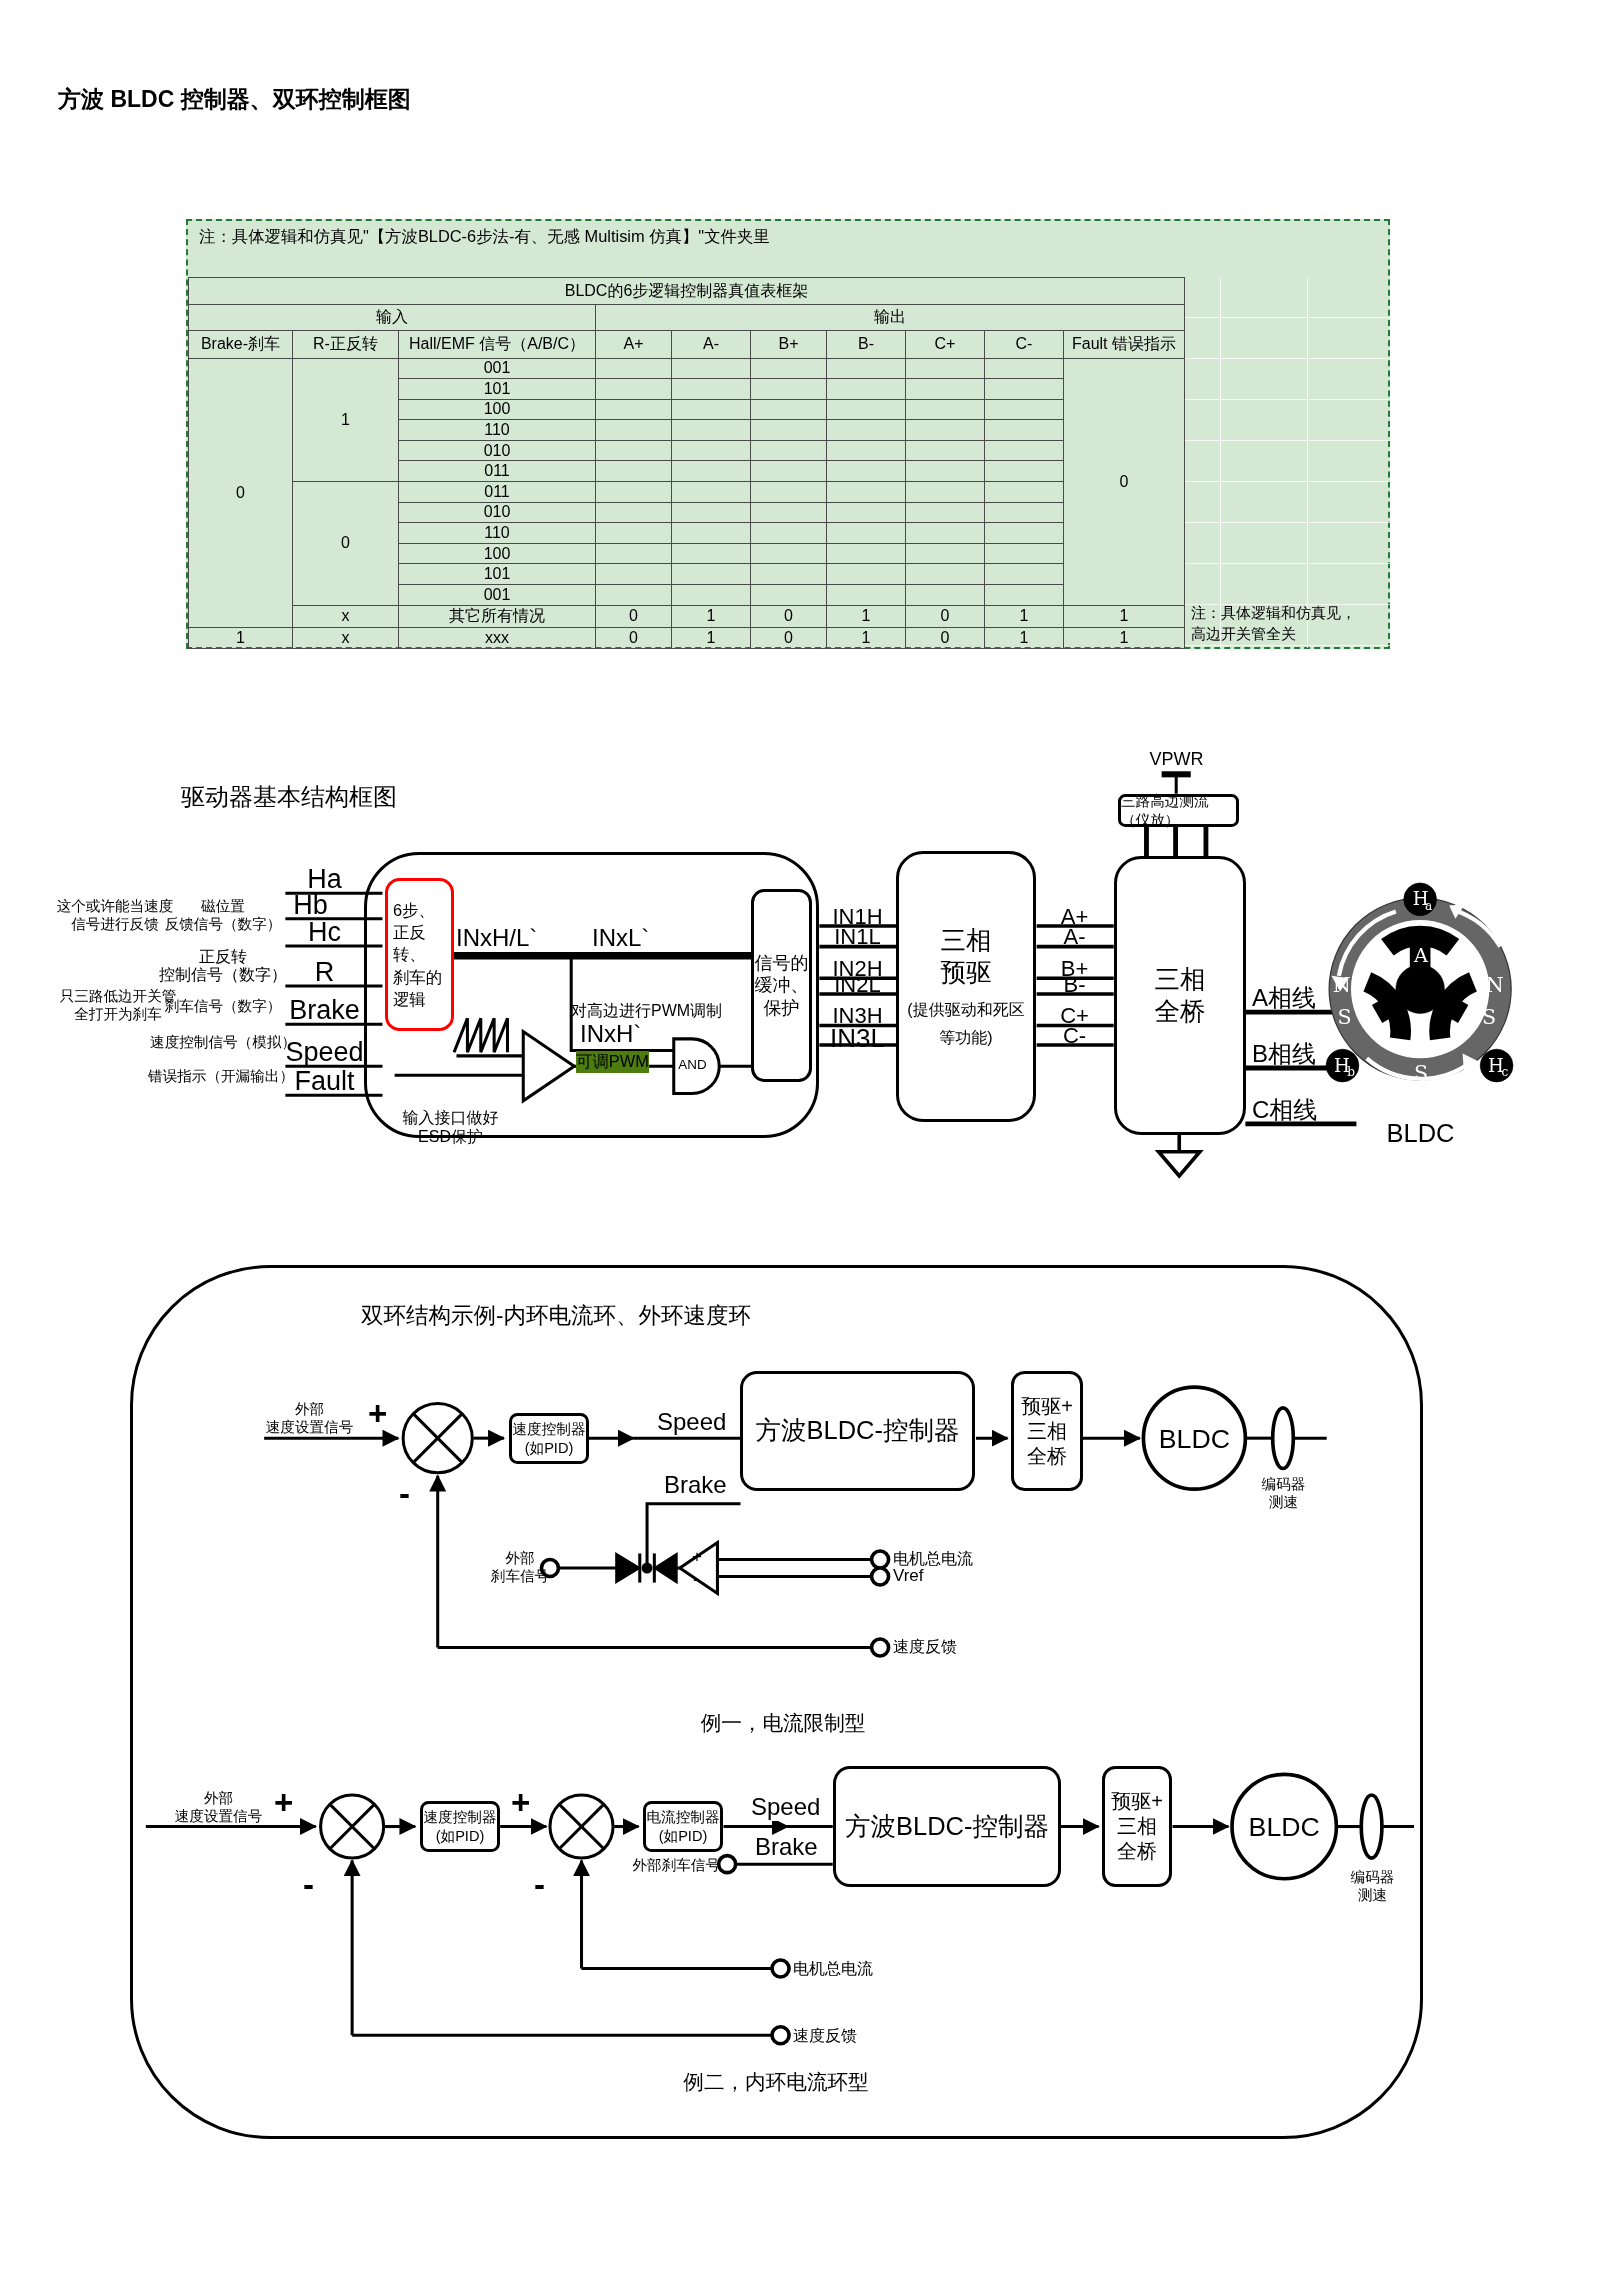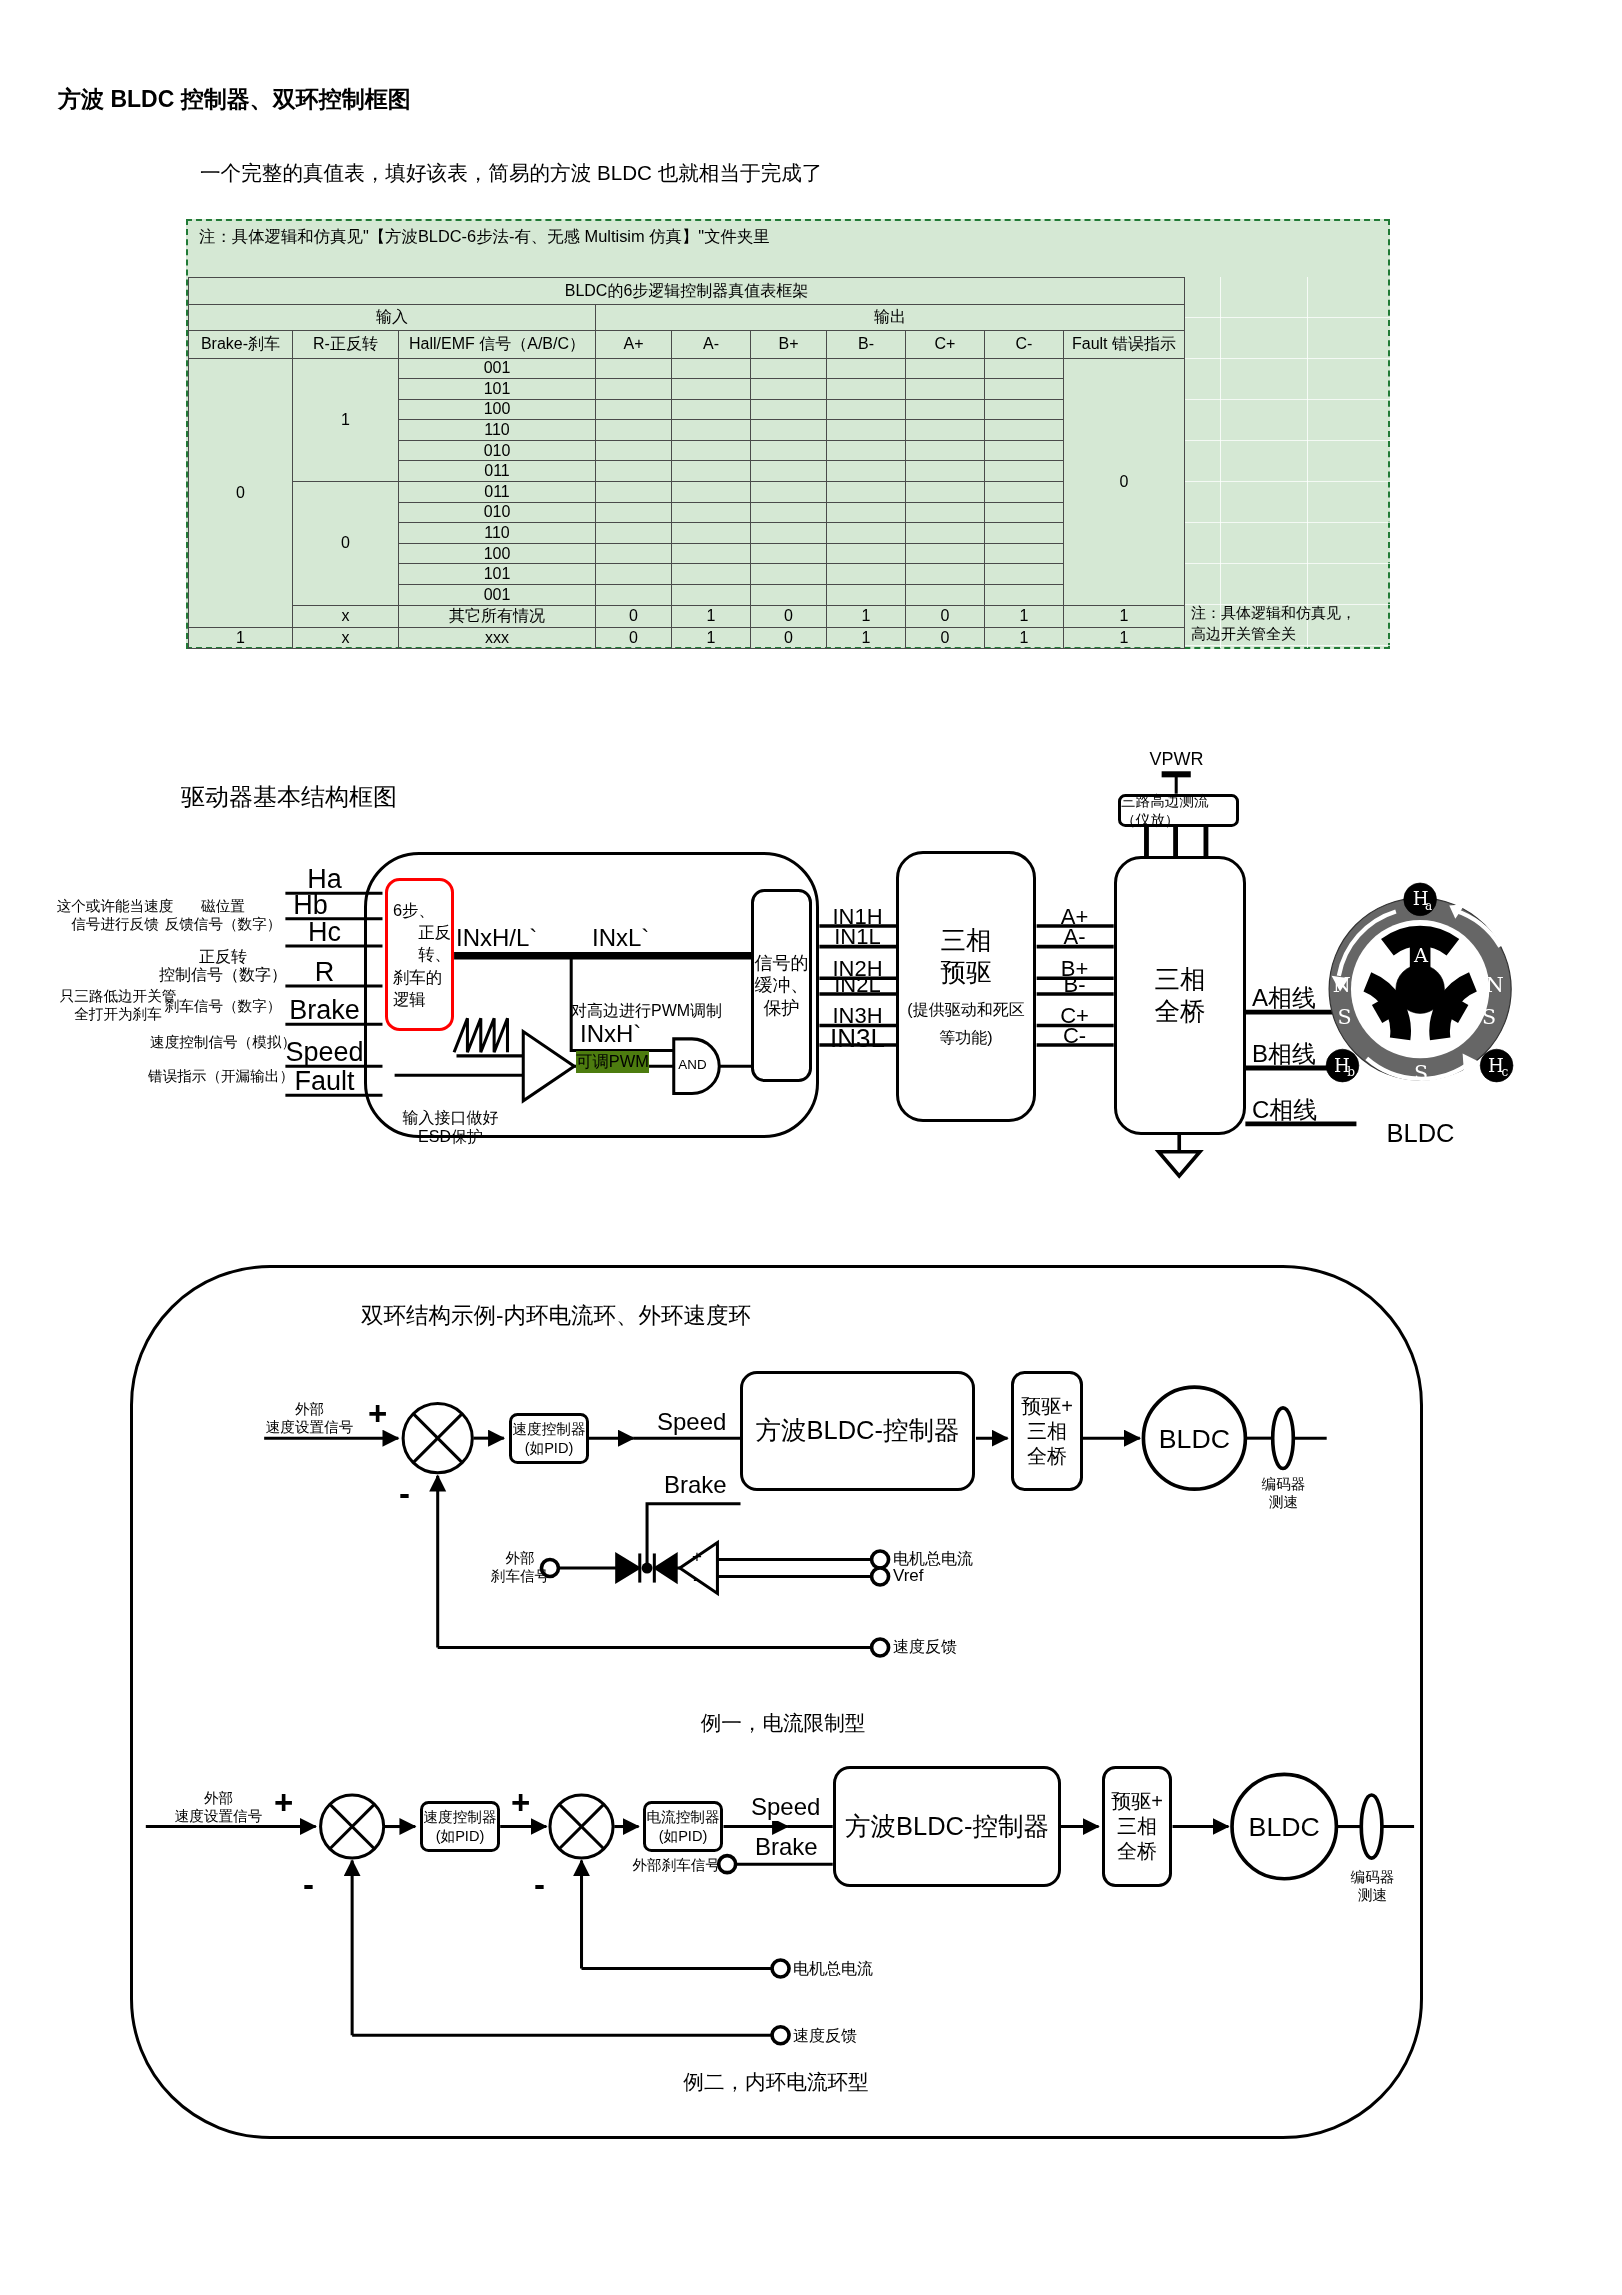--- a/index.html
+++ b/index.html
@@ -201,21 +201,20 @@
         <circle cx="2116" cy="3010" r="86" fill="#fff" stroke-width="6"></circle>
         <line x1="2202" y1="3010" x2="2243" y2="3010"></line>
         <ellipse cx="2260" cy="3010" rx="17" ry="52" fill="#fff" stroke-width="6"></ellipse>
         <line x1="2277" y1="3010" x2="2330" y2="3010"></line>
       </g>
       <text x="2116" y="3026" font-size="44" fill="#000" stroke="none" text-anchor="middle">BLDC</text>
     </g>
   </svg>
 
   <div class="abs" style="left:58px;top:84px;font-size:23px;font-weight:bold;">方波 BLDC 控制器、双环控制框图</div>
-  <div class="abs" style="left:200px;top:159px;font-size:20.6px;">一个完整的真值表，填好该表，简易的方波 BLDC 也就相当于完成了</div>
 
   <div id="green-block">
     <div class="abs" style="left:11px;top:4.9px;font-size:16.4px;">注：具体逻辑和仿真见"【方波BLDC-6步法-有、无感 Multisim 仿真】"文件夹里</div>
     <div class="stripe"></div>
     <div class="gridfaint" style="left:1032px;top:56px;width:1.2px;height:371px;"></div>
     <div class="gridfaint" style="left:1119px;top:56px;width:1.2px;height:371px;"></div>
 
     <table class="tt">
       <colgroup>
         <col style="width:104px">
@@ -418,21 +417,21 @@
   <div class="abs c" style="left:267px;top:864px;width:115px;font-size:27px;">Ha</div>
   <div class="abs c" style="left:253px;top:890px;width:115px;font-size:27px;">Hb</div>
   <div class="abs c" style="left:267px;top:917px;width:115px;font-size:27px;">Hc</div>
   <div class="abs c" style="left:267px;top:957px;width:115px;font-size:27px;">R</div>
   <div class="abs c" style="left:267px;top:995px;width:115px;font-size:27px;">Brake</div>
   <div class="abs c" style="left:267px;top:1037px;width:115px;font-size:27px;">Speed</div>
   <div class="abs c" style="left:267px;top:1066px;width:115px;font-size:27px;">Fault</div>
 
   <div class="box ghost" style="left:364px;top:852px;width:455px;height:286px;border-radius:55px;"></div>
 
-  <div class="box ghost" style="left:385px;top:878px;width:69px;height:153px;border:3.6px solid #ff0000;border-radius:14.6px;align-items:flex-start;padding-left:4.9px;font-size:16.4px;line-height:1.35;text-align:right;">
+  <div class="box ghost" style="left:385px;top:878px;width:69px;height:153px;border:3.6px solid #ff0000;border-radius:14.6px;align-items:flex-start;padding-left:4.9px;font-size:16.4px;line-height:1.35;">
     <span class="ln">6步、</span>
       <span class="ln">正反转、</span>
     <span class="ln">刹车的</span>
       <span class="ln">逻辑</span>
   </div>
 
   <div class="lbl" style="left:456px;top:924px;font-size:24px;">INxH/L`</div>
   <div class="lbl" style="left:592px;top:924px;font-size:24px;">INxL`</div>
   <div class="lbl" style="left:571px;top:1001px;font-size:16px;">对高边进行PWM调制</div>
   <div class="lbl" style="left:580px;top:1020px;font-size:24px;">INxH`</div>

